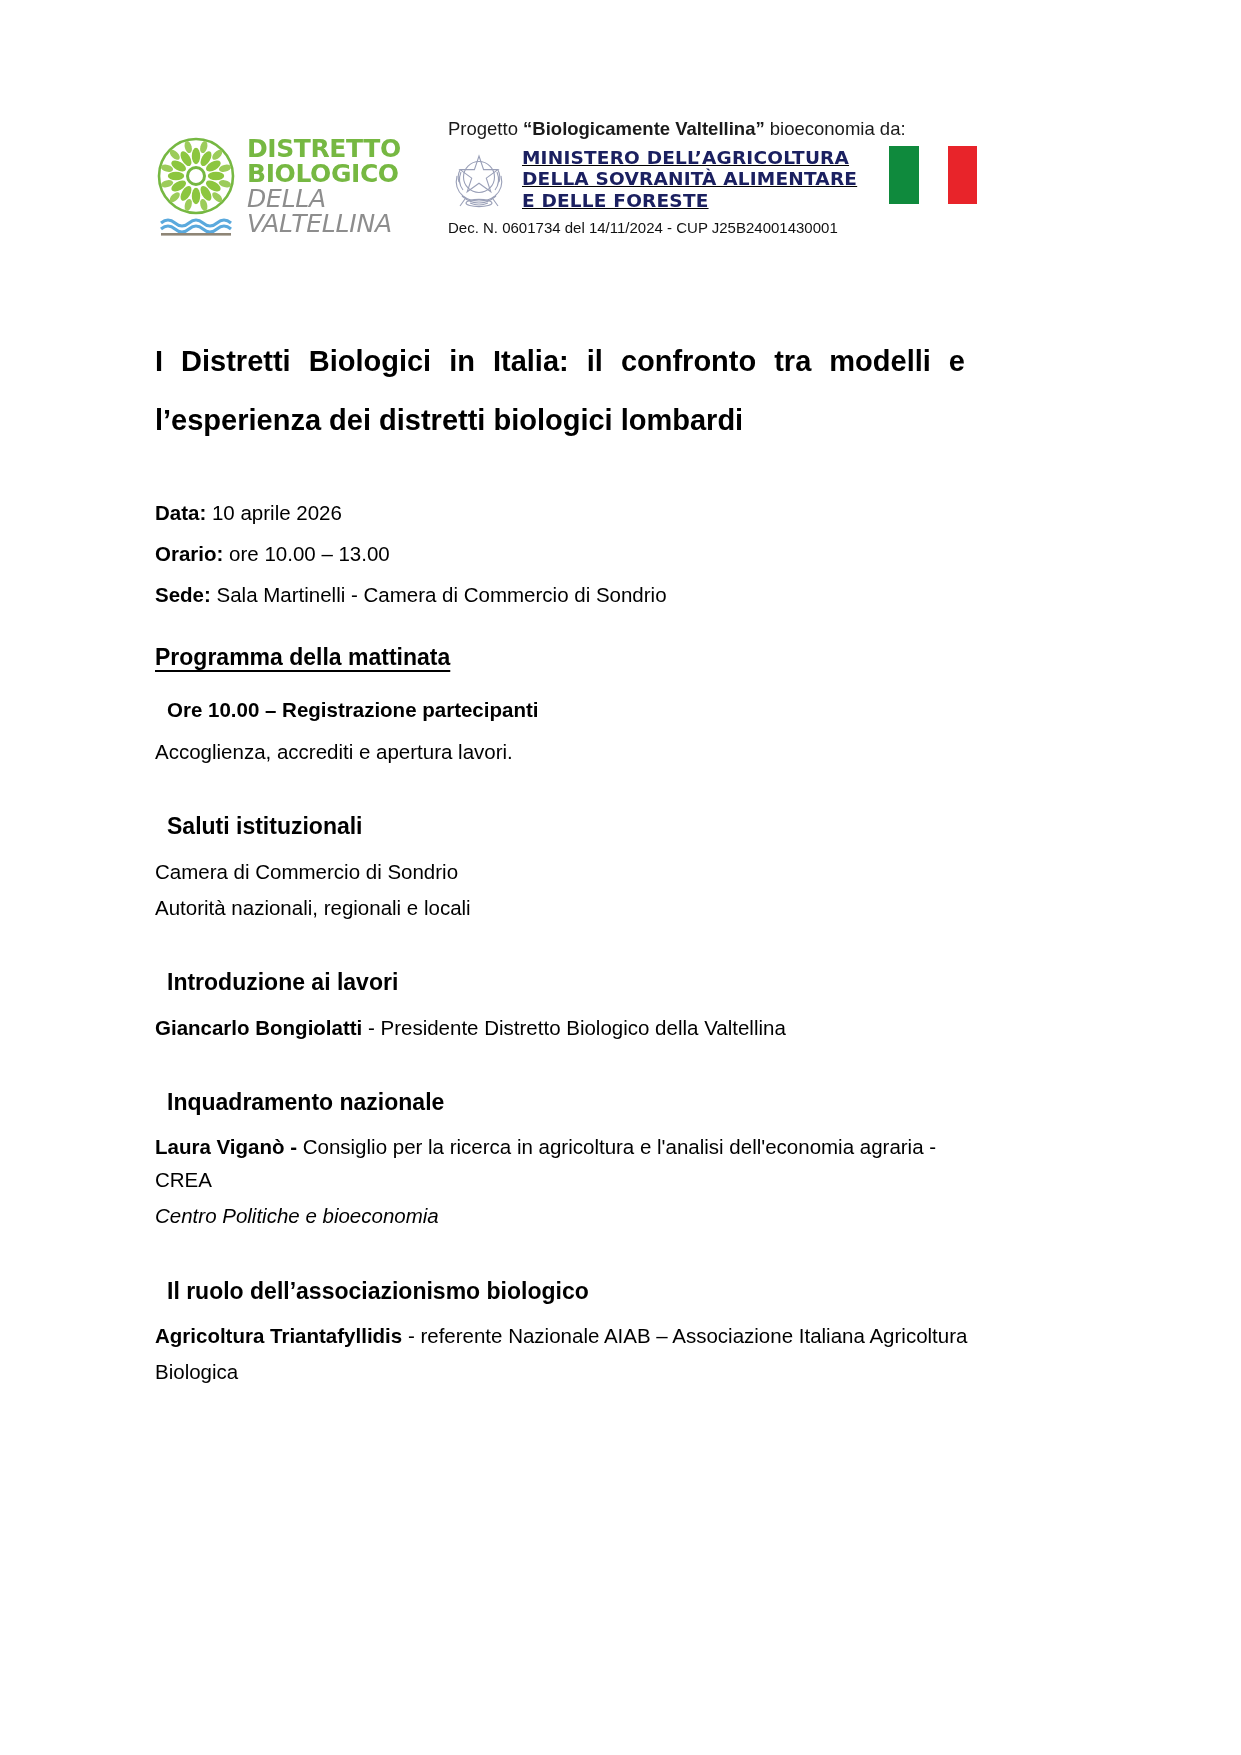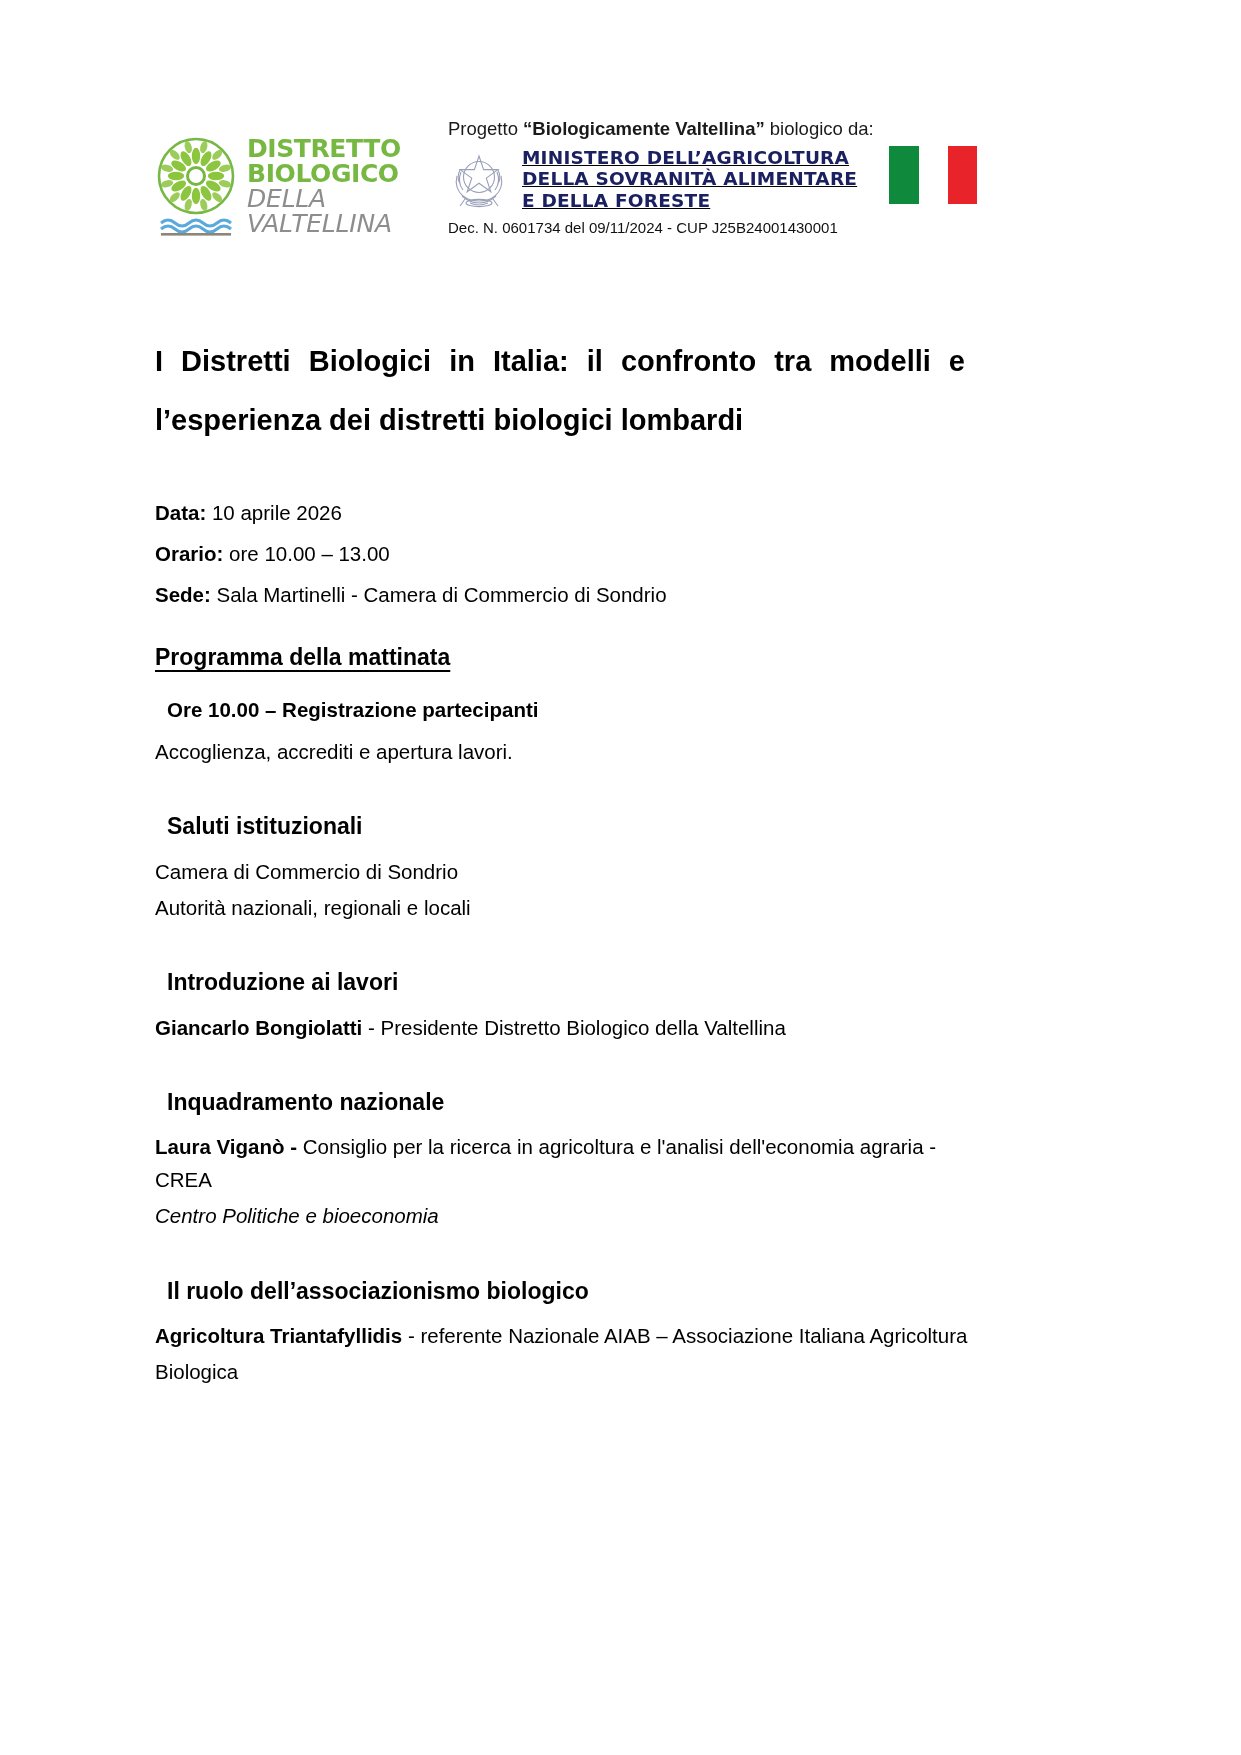--- a/index.html
+++ b/index.html
@@ -287,51 +287,51 @@
       </span>
       <span class="logo-words">
         <div class="logo-l1">DISTRETTO</div>
         <div class="logo-l2">BIOLOGICO</div>
         <div class="logo-l3">DELLA</div>
         <div class="logo-l4">VALTELLINA</div>
       </span>
     </div>
 
     <div class="fund-block">
-      <div class="fund-line"><span>Progetto </span><b>“Biologicamente Valtellina”</b><span> biologico da:</span></div>
+      <div class="fund-line"><span>Progetto </span><b>“Biologicamente Valtellina”</b><span> bioeconomia da:</span></div>
 
       <div class="ministry-row">
         <span class="emblem">
           <svg viewBox="0 0 62 66" width="62" height="66" aria-hidden="true">
             <g fill="none" stroke="#9aa0b8" stroke-width="1.1">
               <path d="M31,10 l4.6,13.6 h14.3 l-11.6,8.5 4.5,13.7 -11.8,-8.5 -11.8,8.5 4.5,-13.7 -11.6,-8.5 h14.3 z"></path>
               <circle cx="31" cy="31" r="15.5"></circle>
               <path d="M13,26 q-4,10 2,18 M49,26 q4,10 -2,18"></path>
               <path d="M9,30 q-3,12 6,20 q6,5 16,5 q10,0 16,-5 q9,-8 6,-20"></path>
               <path d="M14,50 q8,7 17,7 q9,0 17,-7"></path>
               <path d="M17,53 l-5,7 M45,53 l5,7"></path>
               <path d="M22,57 q9,4 18,0"></path>
               <ellipse cx="31" cy="57" rx="13" ry="3.6"></ellipse>
               <path d="M12,24 q-3,6 -1,12 M50,24 q3,6 1,12"></path>
             </g>
           </svg>
         </span>
         <span class="ministry-words">
           <div>MINISTERO DELL’AGRICOLTURA</div>
           <div>DELLA SOVRANITÀ ALIMENTARE</div>
-          <div>E DELLA FORESTE</div>
+          <div>E DELLE FORESTE</div>
         </span>
         <span class="flag">
           <span class="g"></span>
           <span class="w"></span>
           <span class="r"></span>
         </span>
       </div>
 
-      <div class="decree">Dec. N. 0601734 del 09/11/2024 -  CUP  J25B24001430001</div>
+      <div class="decree">Dec. N. 0601734 del 14/11/2024 -  CUP  J25B24001430001</div>
     </div>
   </div>
 
   <div class="doc-title">
     <span class="ln ln1">I Distretti Biologici in Italia: il confronto tra modelli e</span>
     <span class="ln ln2">l’esperienza dei distretti biologici lombardi</span>
   </div>
 
   <div class="info">
     <div><b>Data:</b><span> 10 aprile 2026</span></div>

